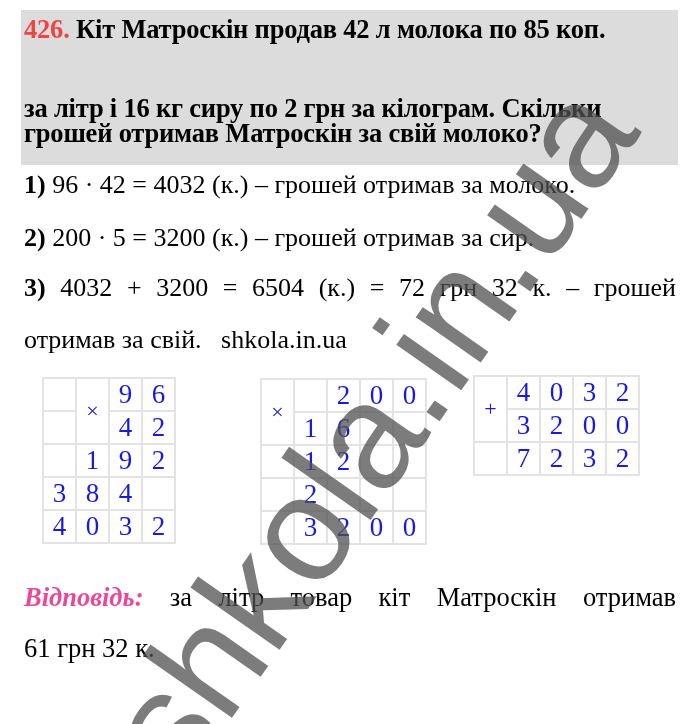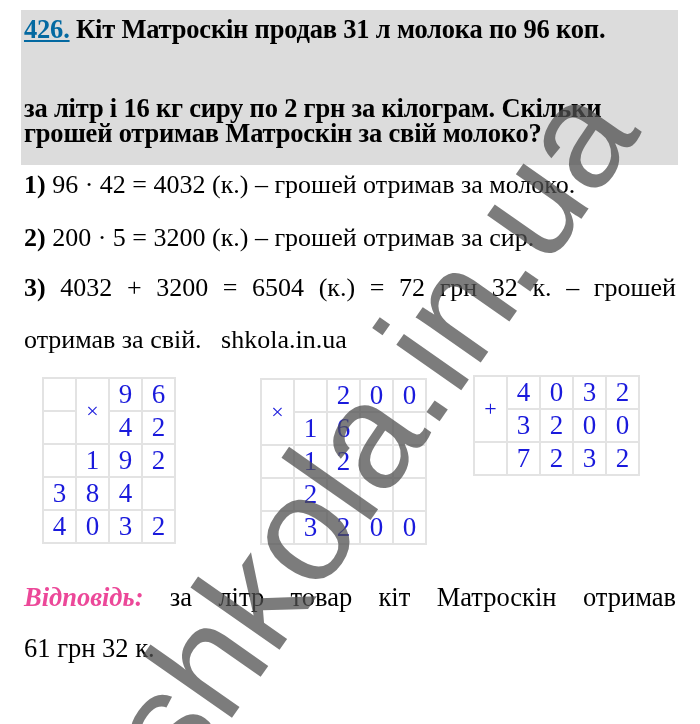--- a/index.html
+++ b/index.html
@@ -8,21 +8,21 @@
       font-family: "Liberation Serif", "DejaVu Serif", serif; color: #000;
     }
     .task-box {
       position: absolute; left: 21px; top: 10px; width: 657px; height: 155px;
       background: #dcdcdc;
     }
     .task-line {
       position: absolute; left: 24px; font-weight: bold; font-size: 26.5px; white-space: nowrap;
       letter-spacing: -0.2px;
     }
-    .task-num { color: #0369a1; text-decoration: underline; }
+    .task-num { color: #ef4444; }
     .step {
       position: absolute; left: 24px; font-size: 26px; white-space: nowrap;
     }
     .step b { font-weight: bold; }
     .grid { position: absolute; border-collapse: collapse; }
     .grid td {
       width: 33px; height: 33px; padding: 0; border: 2px solid #e3e3e3;
       text-align: center; vertical-align: middle;
       font-family: "Liberation Serif", "DejaVu Serif", serif; font-size: 27px; color: #1a1adc;
       box-sizing: border-box;
@@ -37,21 +37,21 @@
       position: absolute; left: -40px; top: 355px; width: 820px;
       font-family: "Liberation Sans", "DejaVu Sans", sans-serif; font-size: 150px; font-weight: normal;
       color: rgba(80, 80, 80, 0.75); transform: rotate(-55deg); transform-origin: center center;
       white-space: nowrap; pointer-events: none; text-align: center; line-height: 1;
     }
   </style>
 </head>
 <body>
 
 <div class="task-box"></div>
-<div class="task-line" style="top:14px;"><span class="task-num">426.</span><span> Кіт Матроскін продав 31 л молока по 96 коп.</span></div>
+<div class="task-line" style="top:14px;"><span class="task-num">426.</span><span> Кіт Матроскін продав 42 л молока по 85 коп.</span></div>
 <div class="task-line" style="top:67px;margin-top:26px;">за літр і 16 кг сиру по 2 грн за кілограм. Скільки</div>
 <div class="task-line" style="top:118px;">грошей отримав Матроскін за свій молоко?</div>
 
 <div class="step" style="top:170px;"><b>1)</b><span> 96 · 42 = 4032 (к.) – грошей отримав за молоко.</span></div>
 <div class="step" style="top:223px;"><b>2)</b><span> 200 · 5 = 3200 (к.) – грошей отримав за сир.</span></div>
 <div class="step" style="top:273px; width:652px; text-align:justify; text-align-last:justify;"><b>3)</b><span> 4032 + 3200 = 6504 (к.) = 72 грн 32 к. – грошей</span></div>
 <div class="step" style="top:325px; white-space:pre;">отримав за свій.   shkola.in.ua</div>
 
 <table class="grid" style="left:42px; top:377px;">
   <tbody>

